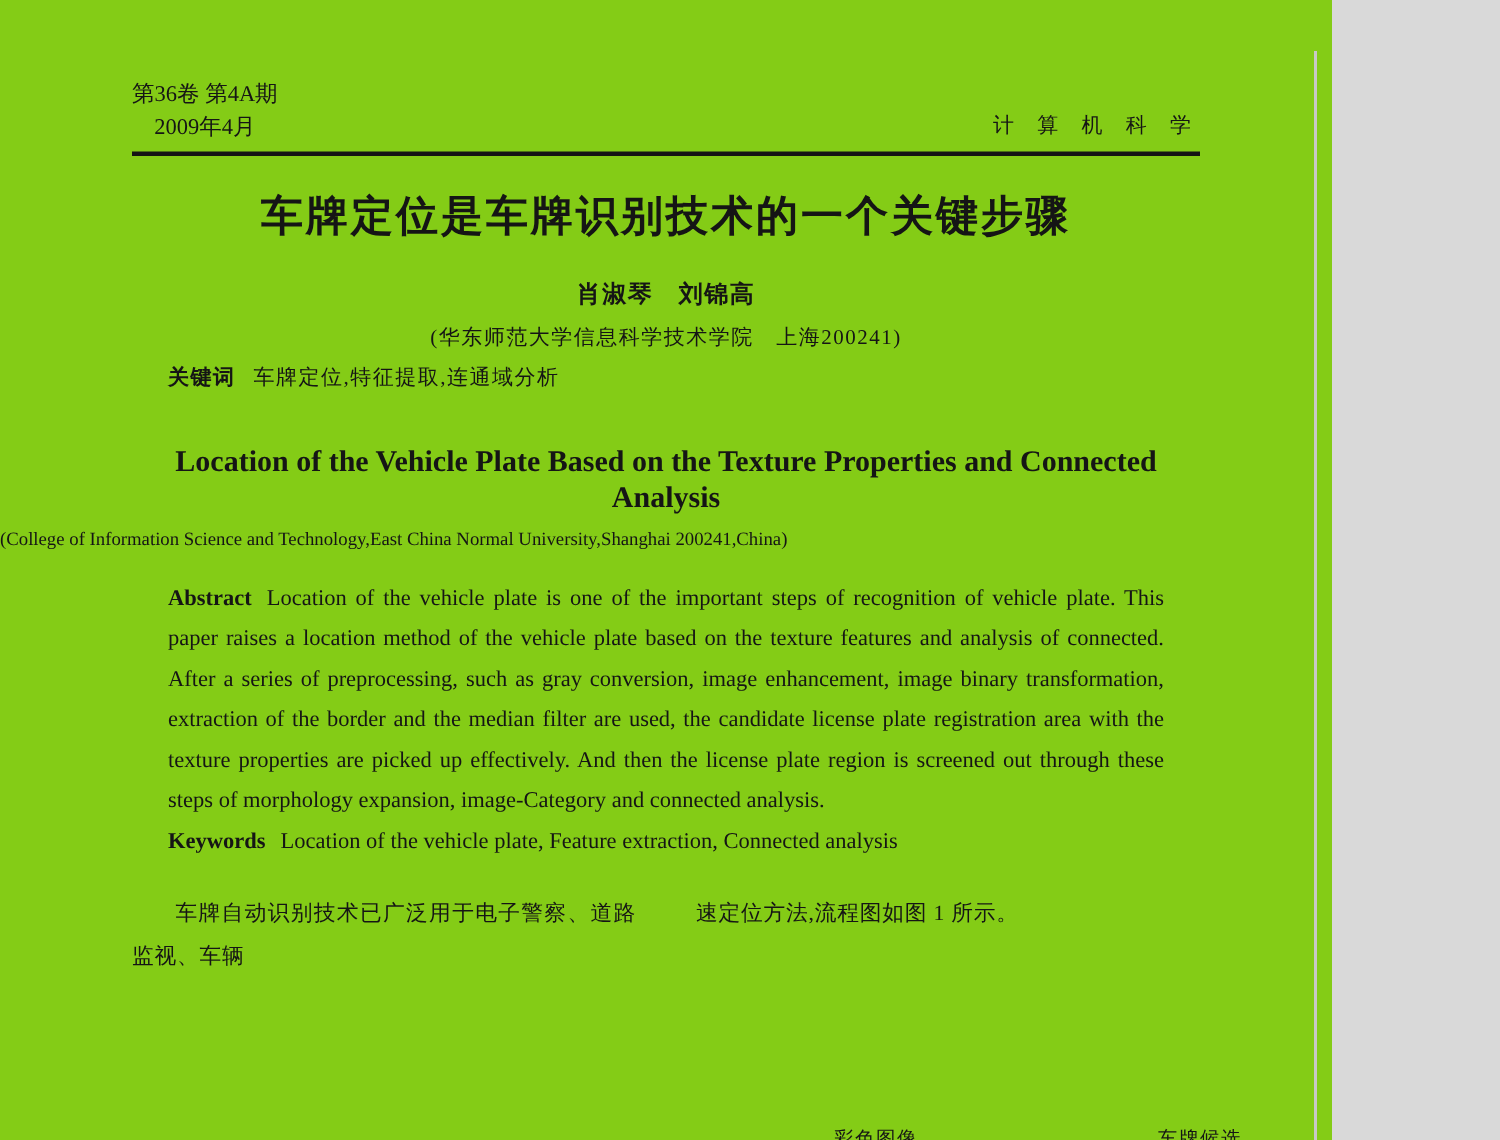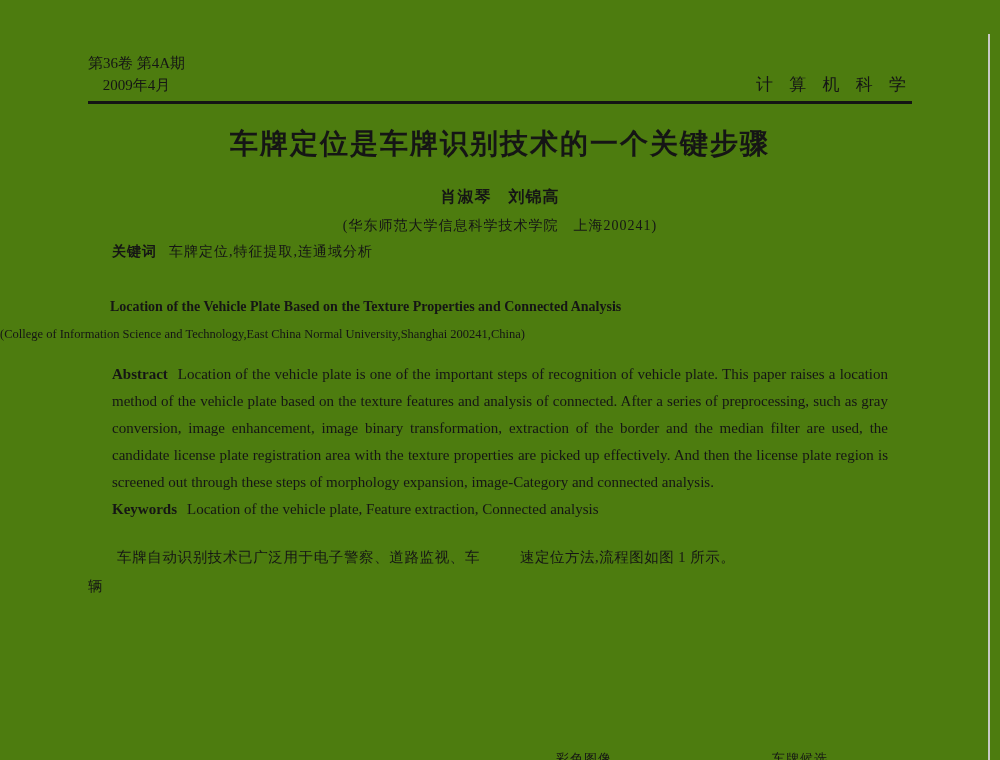--- a/index.html
+++ b/index.html
@@ -1,48 +1,48 @@
 <!DOCTYPE html>
 <html><head>
 <meta charset="utf-8">
 <style>
   html,body{margin:0;padding:0;}
   body{width:1000px;height:760px;background:#d9d9d9;}
   .page{
-    position:relative;width:1000px;height:760px;overflow:hidden;
-    background:#4d7c0f;color:#151515;
+    position:relative;width:888px;height:760px;overflow:hidden;
+    background:#84cc16;color:#151515;
     font-family:"Liberation Serif","DejaVu Serif",serif;
   }
   
   .header{
     display:flex;justify-content:space-between;align-items:flex-end;
     margin:0 88px;padding-top:52px;padding-bottom:5px;
     border-bottom:3px solid #141414;
   }
   .hcol{text-align:center;font-size:15px;line-height:22px;white-space:nowrap;}
-  .hcenter .cn{font-size:17px;letter-spacing:6px;}
+  .hcenter .cn{font-size:14px;letter-spacing:6px;}
   .hcenter .en{font-size:15px;letter-spacing:1px;}
   
   .title-cn{
     margin-top:22px;text-align:center;font-size:28px;font-weight:bold;
     letter-spacing:2px;line-height:36px;
     font-family:"Liberation Sans","DejaVu Sans",sans-serif;
   }
   .authors-cn{margin-top:24px;text-align:center;font-size:16px;line-height:22px;font-weight:bold;letter-spacing:1px;}
   .affil-cn{margin-top:8px;text-align:center;font-size:14px;line-height:20px;letter-spacing:1px;}
   
   .abs-cn{
     margin:22px 112px 0 112px;font-size:15px;line-height:30px;
     text-align:justify;letter-spacing:1.5px;
   }
   .abs-cn .lbl{font-weight:bold;margin-right:10px;font-family:"Liberation Sans","DejaVu Sans",sans-serif;font-size:14px;}
   .kw-cn{margin:0 112px;font-size:14px;line-height:30px;letter-spacing:1px;}
   .kw-cn .lbl{font-weight:bold;margin-right:12px;font-family:"Liberation Sans","DejaVu Sans",sans-serif;}
   
-  .title-en{margin-top:28px;text-align:left;font-size:14px;font-weight:bold;line-height:24px;padding:0 110px;}
+  .title-en{margin-top:28px;text-align:center;font-size:20px;font-weight:bold;line-height:24px;padding:0 110px;}
   .authors-en{margin-top:12px;text-align:center;font-size:14px;line-height:20px;}
   .affil-en{margin-top:6px;text-align:left;font-size:12.5px;line-height:18px;}
   .abs-en{
     margin:18px 112px 0 112px;font-size:15px;line-height:27px;text-align:justify;
   }
   .abs-en .lbl{font-weight:bold;margin-right:10px;}
   .kw-en{margin:0 112px;font-size:15px;line-height:27px;}
   .kw-en .lbl{font-weight:bold;margin-right:10px;}
   
   .body-cols{

